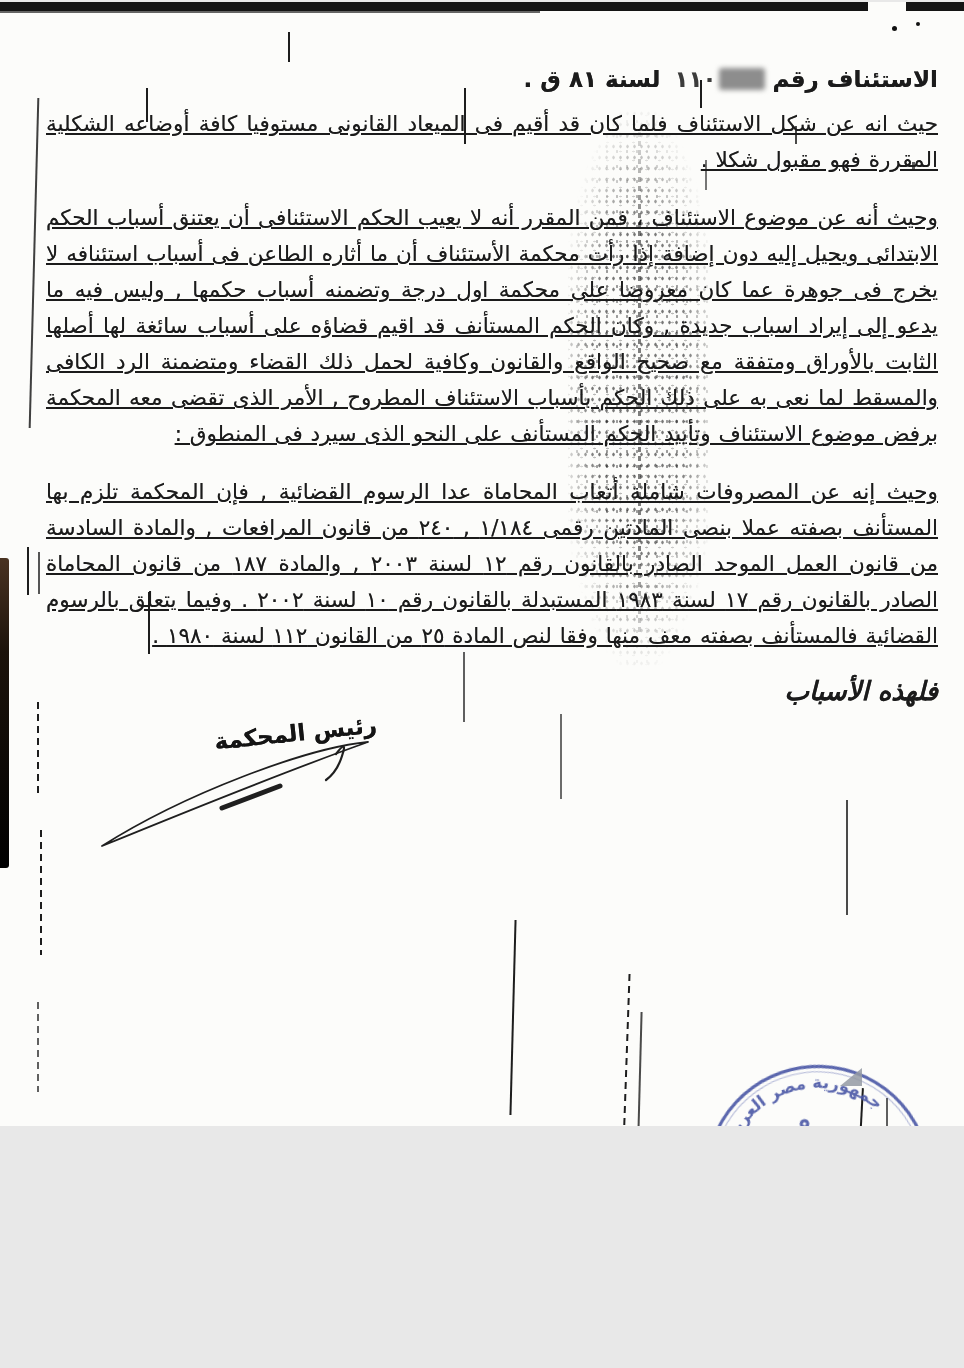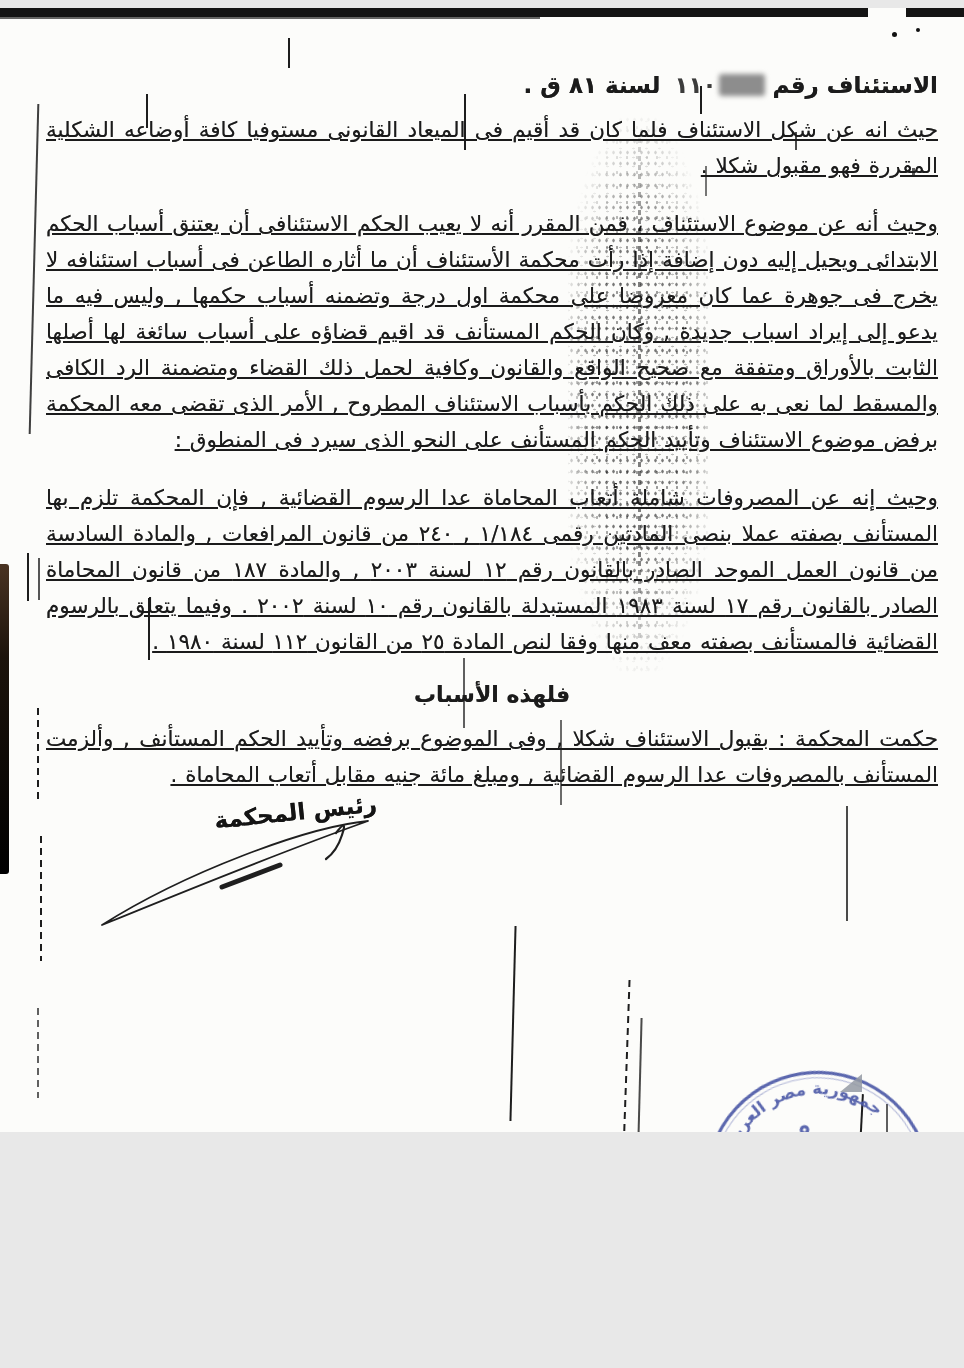--- a/index.html
+++ b/index.html
@@ -1,17 +1,17 @@
 <!DOCTYPE html>
 <html lang="ar"><head>
 <meta charset="utf-8">
 <style>
   html,body{margin:0;padding:0;background:#e8e8e8;}
   #page{
-    position:relative;width:964px;height:1124px;margin:8px auto;
+    position:relative;width:964px;height:1124px;margin:2px auto;
     background:#fcfcfa;overflow:hidden;
     font-family:"DejaVu Sans",sans-serif;color:#1b1b1b;
   }
   
   .topband{position:absolute;top:0;left:0;width:964px;height:9px;background:#141414;z-index:1;}
   .topband-notch{position:absolute;top:0;right:58px;width:38px;height:9px;background:#fcfcfa;z-index:2;}
   .topband-tail{position:absolute;top:9px;left:0;width:540px;height:2px;background:rgba(20,20,20,.65);z-index:1;}
   .art{position:absolute;width:2px;background:#1d1d1d;z-index:1;}
   .dash{background:repeating-linear-gradient(to bottom,#1d1d1d 0 7px,transparent 7px 12px);}
   .edgeband{position:absolute;width:9px;background:linear-gradient(to bottom,#4a3322,#1c130b 30%,#000);border-radius:0 3px 3px 0;z-index:1;}
@@ -34,22 +34,22 @@
   }
   
   .flow{position:absolute;top:64px;right:26px;left:46px;direction:rtl;z-index:2;}
   .case-header{font-size:23px;font-weight:bold;letter-spacing:.4px;margin:0 0 14px;
     text-shadow:0 0 .5px rgba(0,0,0,.7);}
   .redact-blob{display:inline-block;width:46px;height:22px;background:#8d8d8d;border-radius:3px;
     filter:blur(2.5px);vertical-align:-3px;margin:0 8px 0 2px;}
   .faint-num{color:rgba(30,30,30,.35);filter:blur(.7px);margin-left:6px;}
   .body-par{font-size:21.5px;line-height:36px;text-align:justify;margin:0 0 22px;
     word-spacing:1px;text-shadow:0 0 .45px rgba(20,20,20,.6);text-decoration:underline;}
-  .reasons{font-size:22px;font-weight:bold;text-align:center;margin:0 0 14px;
-    text-shadow:0 0 .5px rgba(0,0,0,.6);}
+  .reasons{font-size:26px;font-weight:bold;margin:0 0 14px;
+    text-shadow:0 0 .5px rgba(0,0,0,.6);font-style:italic;}
   
   .sig-row{position:relative;height:155px;margin-top:2px;direction:ltr;}
   .sig-label{position:absolute;font-size:23px;font-weight:bold;color:#141414;
     text-shadow:0 0 .6px rgba(0,0,0,.8);direction:rtl;}
   .president-block{position:absolute;left:48px;top:0;width:340px;height:150px;}
   .president-block .sig-label{left:120px;top:0;transform:rotate(-6deg);}
   .president-block svg{position:absolute;left:0;top:14px;}
   .secretary-block{position:absolute;left:612px;top:4px;width:210px;height:130px;}
   .secretary-block .sig-label{left:46px;top:0;}
   .secretary-block svg{position:absolute;left:8px;top:30px;}
@@ -110,21 +110,20 @@
       <span>الاستئناف رقم</span><span class="redact-blob"></span><span class="faint-num">١١٠</span>
       <span>لسنة ٨١ ق .</span>
     </div>
 
     <p class="body-par">حيث انه عن شكل الاستئناف فلما كان قد أقيم فى الميعاد القانونى مستوفيا كافة أوضاعه الشكلية المقررة فهو مقبول شكلا .</p>
     <p class="body-par">وحيث أنه عن موضوع الاستئناف ، فمن المقرر أنه لا يعيب الحكم الاستئنافى أن يعتنق أسباب الحكم الابتدائى ويحيل إليه دون إضافة إذا رأت محكمة الأستئناف أن ما أثاره الطاعن فى أسباب استئنافه لا يخرج فى جوهرة عما كان معروضا على محكمة اول درجة وتضمنه أسباب حكمها , وليس فيه ما يدعو إلى إيراد اسباب جديدة , وكان الحكم المستأنف قد اقيم قضاؤه على أسباب سائغة لها أصلها الثابت بالأوراق ومتفقة مع صحيح الواقع والقانون وكافية لحمل ذلك القضاء ومتضمنة الرد الكافى والمسقط لما نعى به على ذلك الحكم بأسباب الاستئناف المطروح , الأمر الذى تقضى معه المحكمة برفض موضوع الاستئناف وتأييد الحكم المستأنف على النحو الذى سيرد فى المنطوق :</p>
     <p class="body-par">وحيث إنه عن المصروفات شاملة أتعاب المحاماة عدا الرسوم القضائية , فإن المحكمة تلزم بها المستأنف بصفته عملا بنصى المادتين رقمى ١/١٨٤ , ٢٤٠ من قانون المرافعات , والمادة السادسة من قانون العمل الموحد الصادر بالقانون رقم ١٢ لسنة ٢٠٠٣ , والمادة ١٨٧ من قانون المحاماة الصادر بالقانون رقم ١٧ لسنة ١٩٨٣ المستبدلة بالقانون رقم ١٠ لسنة ٢٠٠٢ . وفيما يتعلق بالرسوم القضائية فالمستأنف بصفته معف منها وفقا لنص المادة ٢٥ من القانون ١١٢ لسنة ١٩٨٠ .</p>
 
     <div class="reasons">فلهذه الأسباب</div>
 
-    <p class="body-par" style="margin-bottom:6px;">حكمت المحكمة : بقبول الاستئناف شكلا , وفى الموضوع برفضه وتأييد الحكم المستأنف , وألزمت المستأنف بالمصروفات عدا الرسوم القضائية , ومبلغ مائة جنيه مقابل أتعاب المحاماة .</p>
 
     <div class="sig-row">
       <div class="president-block">
         <span class="sig-label">رئيس المحكمة</span>
         <svg width="320" height="125" viewBox="0 0 320 125">
           <path class="sig-stroke" stroke-width="1.8" d="M8,112 C90,60 212,14 274,8 C212,30 96,76 8,112 Z"></path>
           <path class="sig-stroke" stroke-width="5" d="M128,74 L186,52"></path>
           <path class="sig-stroke" stroke-width="2.2" d="M242,20 q12,-16 6,2 q-5,16 -16,24"></path>
         </svg>
       </div>

